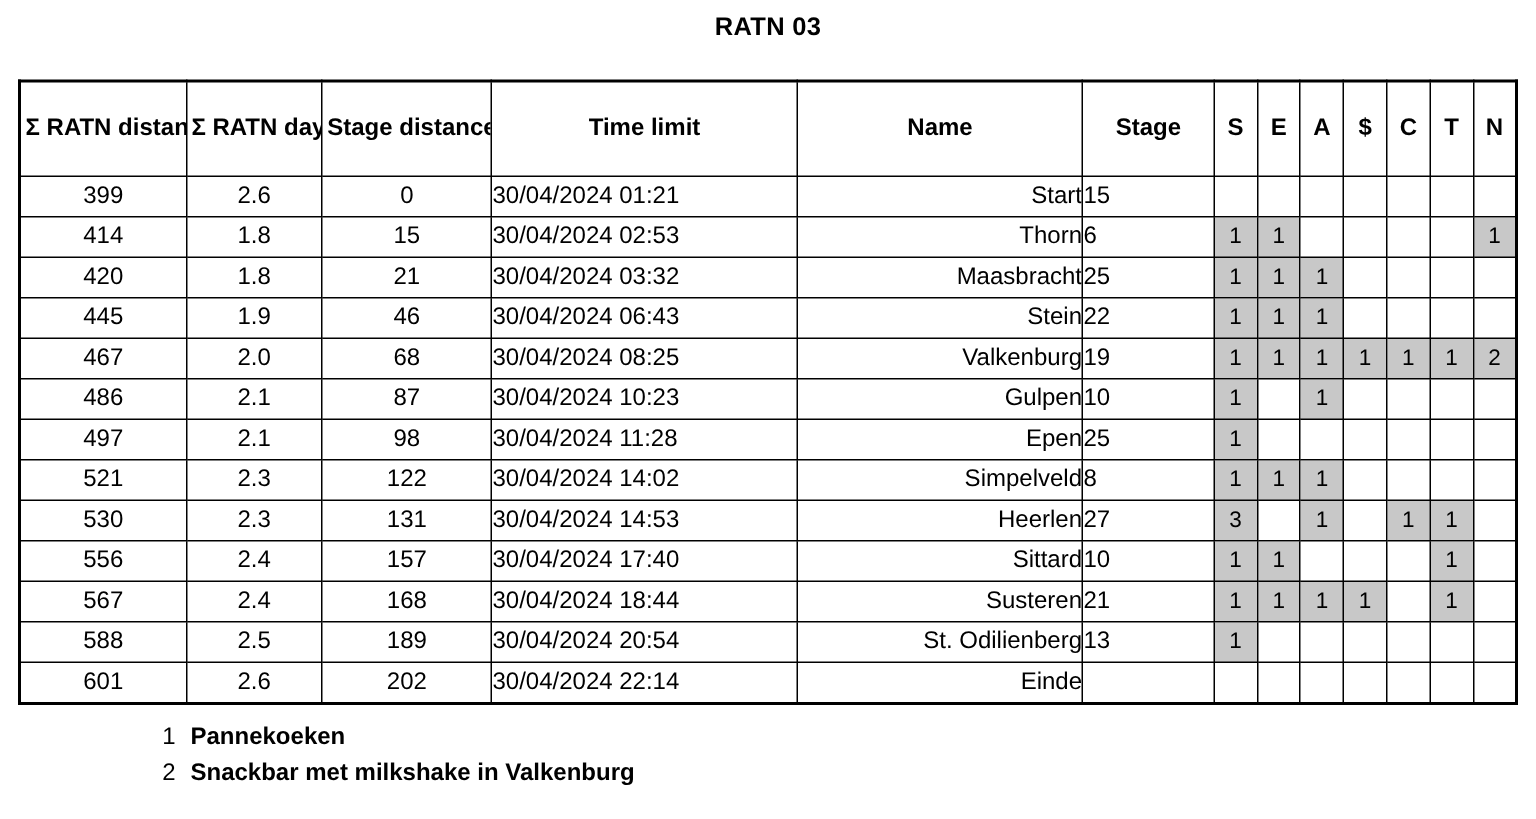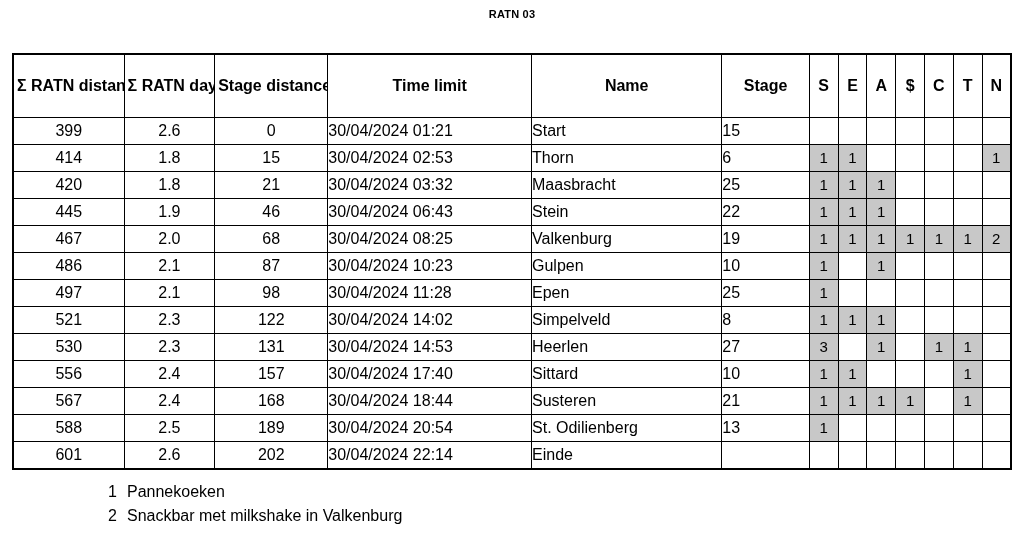--- a/index.html
+++ b/index.html
@@ -17,21 +17,21 @@
   }
   .page {
     width: 1024px;
     height: 546px;
     position: relative;
     box-sizing: border-box;
   }
   .title {
     text-align: center;
     font-weight: bold;
-    font-size: 11px;
+    font-size: 17px;
     padding-top: 8px;
     letter-spacing: 0.2px;
   }
   .table-wrap {
     position: absolute;
     left: 12px;
     top: 53px;
     width: 1000px;
   }
   table.ratn {
@@ -69,21 +69,21 @@
   col.c-len    { width: 85px; }
   col.c-flag   { width: 28px; }
   .num {
     text-align: center;
     padding-right: 7px;
   }
   .ctr {
     text-align: left;
   }
   .lft {
-    text-align: left;
+    text-align: right;
     padding-left: 5px;
   }
   .flag {
     text-align: center;
     font-size: 15px;
   }
   .flag.on {
     background: #c8c8c8;
   }
   .notes {
@@ -97,20 +97,21 @@
     align-items: baseline;
     margin-bottom: 6px;
   }
   .note-num {
     width: 22px;
     text-align: right;
     margin-right: 10px;
   }
   .note-text {
     text-align: right;
+    font-weight: bold;
   }
 </style>
 </head>
 <body>
 
 <div class="page">
 
   <div class="title">RATN 03</div>
 
   <div class="table-wrap">

